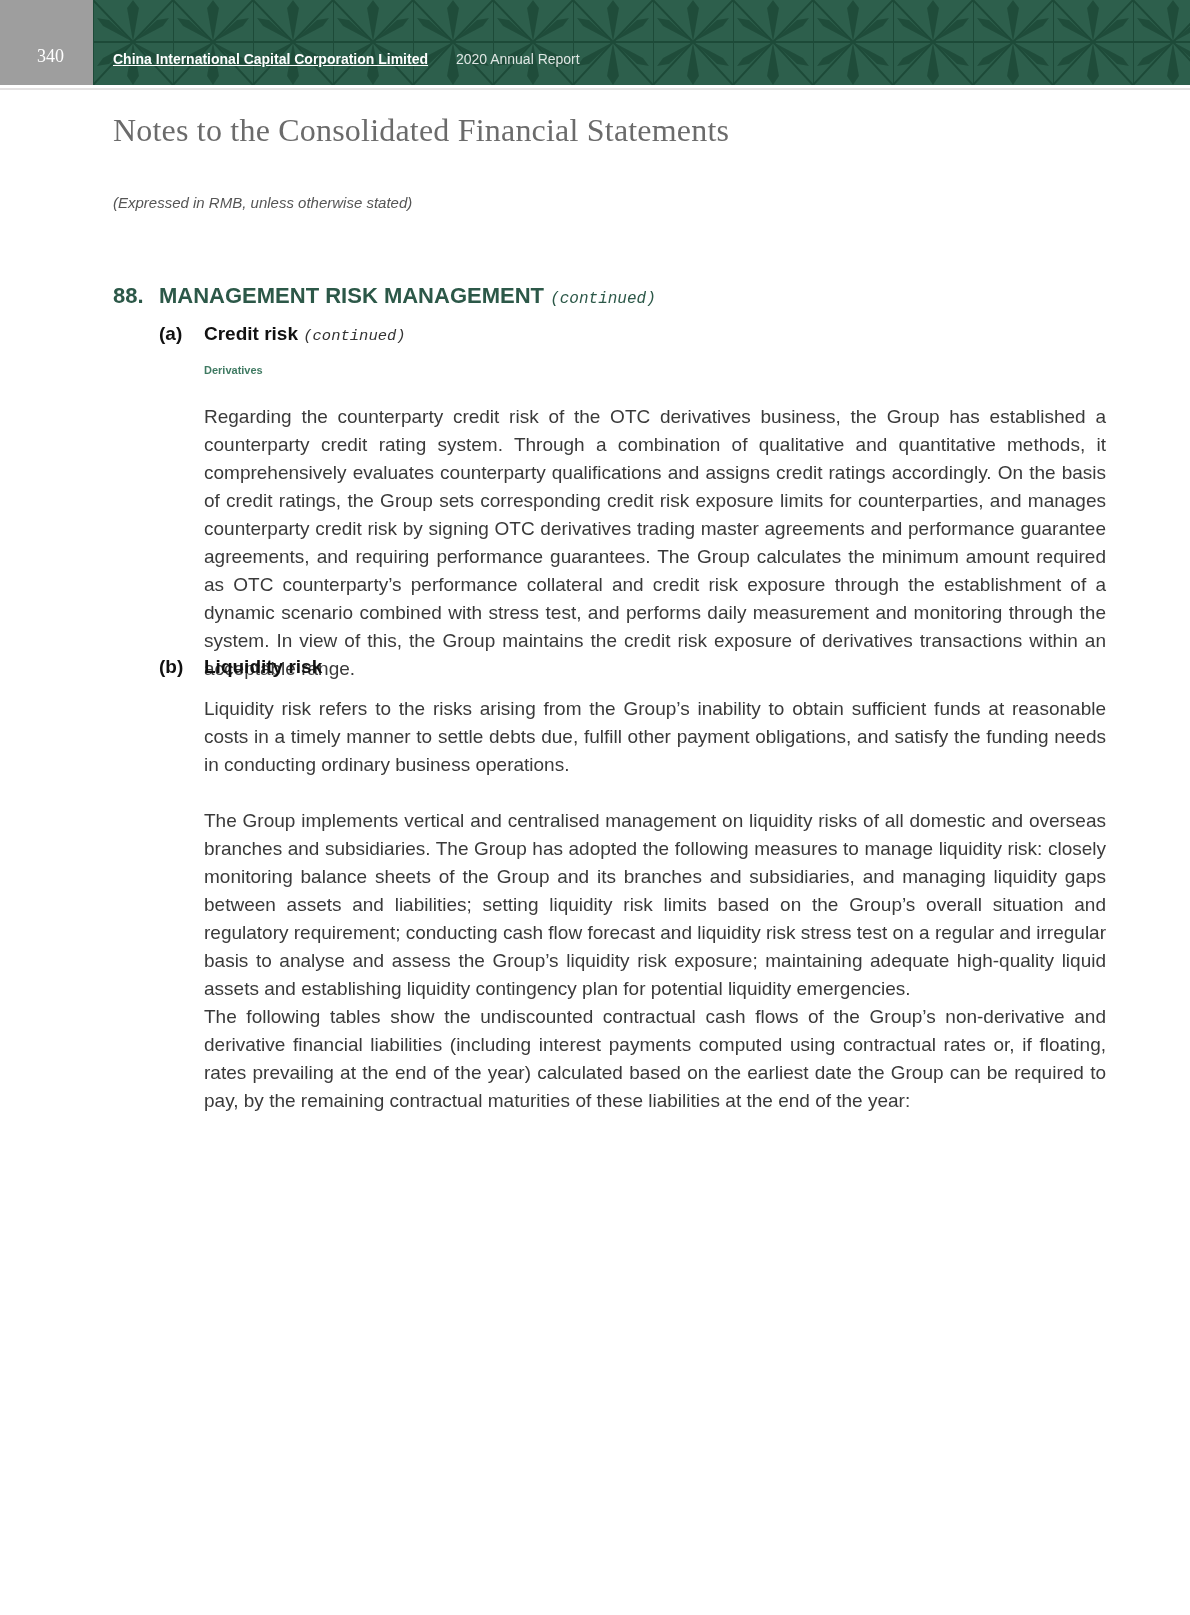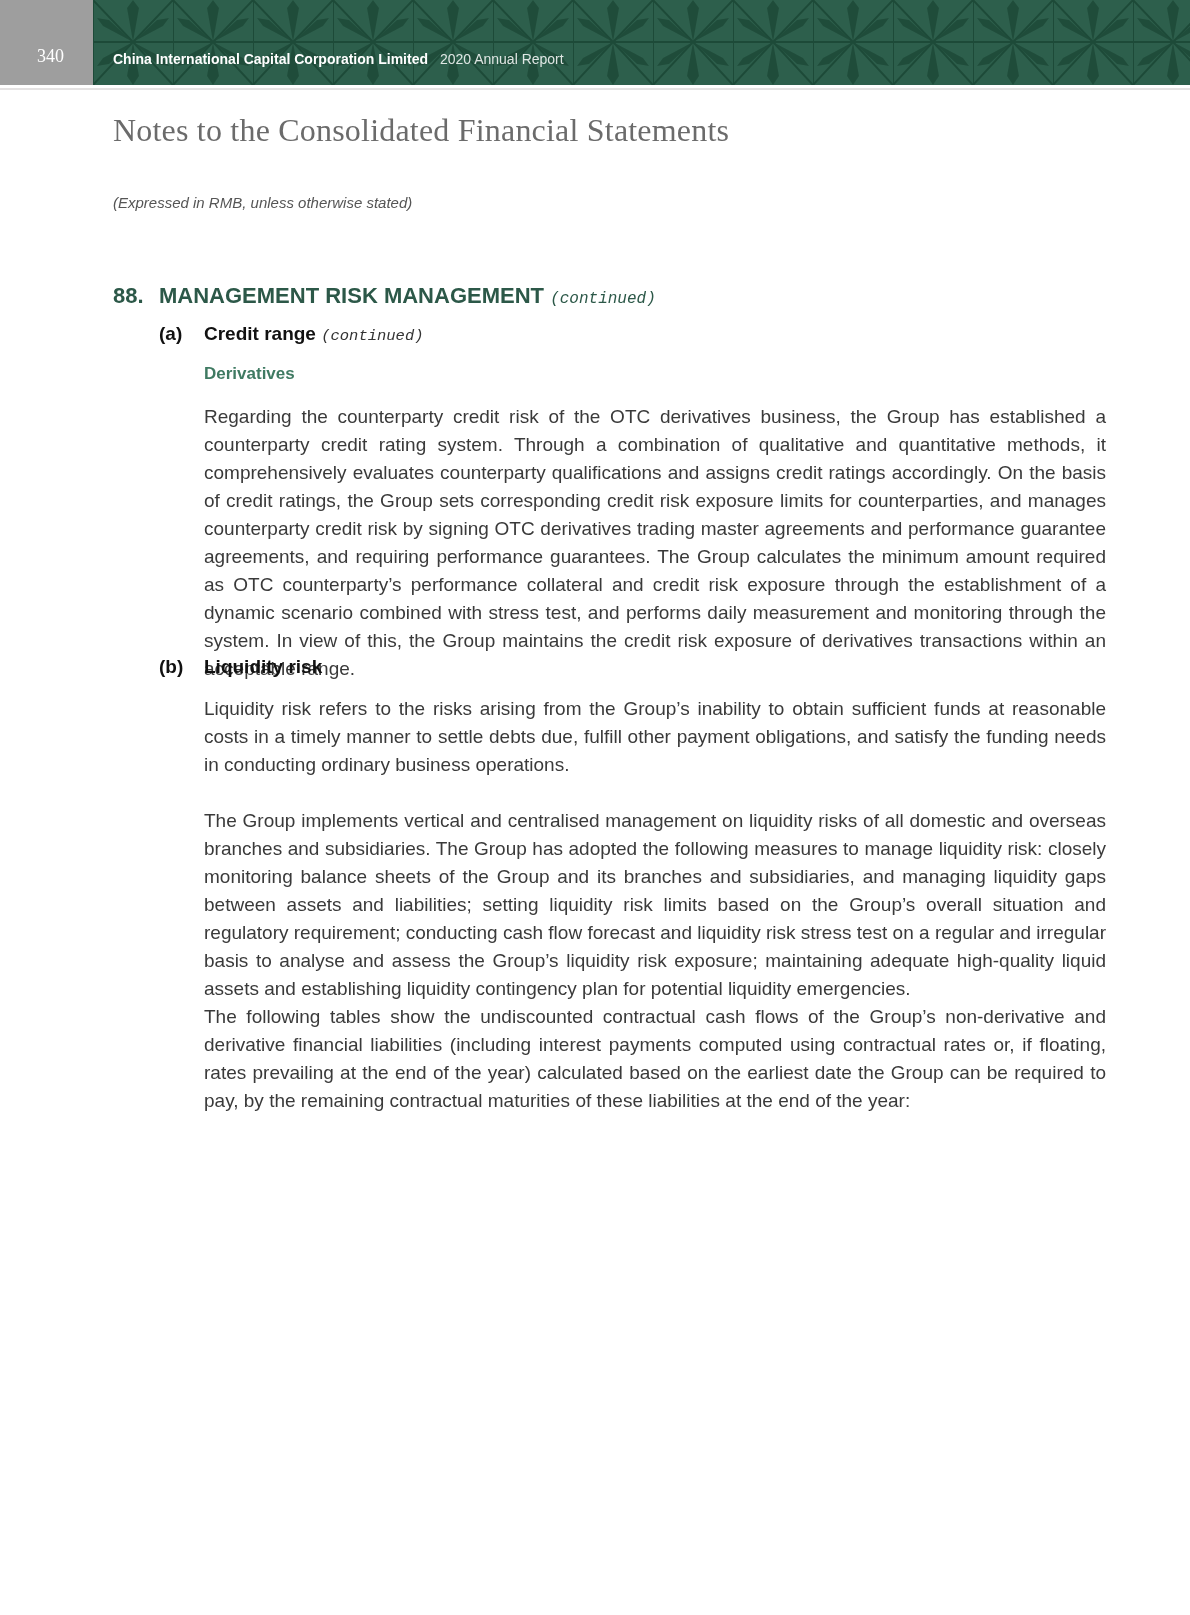--- a/index.html
+++ b/index.html
@@ -25,22 +25,22 @@
     .banner {
       position: absolute; left: 93px; top: 0; right: 0; height: 85px;
       background-color: #2d5f4c;
       overflow: hidden;
     }
     .banner svg { position: absolute; left: 0; top: 0; }
     .banner-text {
       position: absolute; left: 20px; bottom: 18px;
       font-size: 14px; color: #ffffff; white-space: nowrap;
     }
-    .banner-company { font-weight: bold; }
-    .banner-report { margin-left: 8px; opacity: 0.85; }
+    .banner-company { font-weight: bold; text-decoration: underline; }
+    .banner-report { margin-left: 24px; opacity: 0.85; }
     .header-rule {
       position: absolute; left: 0; right: 0; top: 88px; height: 2px;
       background: #e4e2e2;
     }
     .page-title {
       position: absolute; left: 113px; top: 112px;
       font-family: "Liberation Serif", serif;
       font-size: 32px; color: #6b6b6b; letter-spacing: 0.2px;
     }
     .subtitle {
@@ -56,21 +56,21 @@
     .continued { font-weight: normal; font-style: italic; font-size: 16px; color: #2c5848; font-family: Liberation Mono, monospace; }
     .sub-heading {
       position: absolute; left: 159px;
       font-size: 19px; font-weight: bold; color: #111;
       white-space: nowrap;
     }
     .sub-heading .letter { display: inline-block; width: 45px; }
     .sub-heading .continued { color: #333; font-size: 15.5px; }
     .minor-heading {
       position: absolute; left: 204px; top: 364px;
-      font-size: 17px; font-weight: bold; color: #3f7a62;
+      font-size: 11px; font-weight: bold; color: #3f7a62;
     }
     .para {
       position: absolute; left: 204px; width: 902px;
       font-size: 19px; line-height: 28px; color: #3a3a3a;
       text-align: justify;
       margin: 0;
     }
   </style>
 </head>
 <body>
@@ -113,21 +113,21 @@
 
 <div class="page-title">Notes to the Consolidated Financial Statements</div>
 <div class="subtitle">(Expressed in RMB, unless otherwise stated)</div>
 
 <div class="section-heading">
   <span class="num">88.</span><span>MANAGEMENT RISK MANAGEMENT</span>
   <span class="continued">(continued)</span>
 </div>
 
 <div class="sub-heading" style="top:323px;">
-  <span class="letter">(a)</span><span>Credit range</span>
+  <span class="letter">(a)</span><span>Credit risk</span>
   <span class="continued">(continued)</span>
 </div>
 
 <div class="minor-heading">Derivatives</div>
 
 <p class="para" style="top:403px;">Regarding the counterparty credit risk of the OTC derivatives business, the Group has established a counterparty credit rating system. Through a combination of qualitative and quantitative methods, it comprehensively evaluates counterparty qualifications and assigns credit ratings accordingly. On the basis of credit ratings, the Group sets corresponding credit risk exposure limits for counterparties, and manages counterparty credit risk by signing OTC derivatives trading master agreements and performance guarantee agreements, and requiring performance guarantees. The Group calculates the minimum amount required as OTC counterparty’s performance collateral and credit risk exposure through the establishment of a dynamic scenario combined with stress test, and performs daily measurement and monitoring through the system. In view of this, the Group maintains the credit risk exposure of derivatives transactions within an acceptable range.</p>
 
 <div class="sub-heading" style="top:656px;">
   <span class="letter">(b)</span><span>Liquidity risk</span>
 </div>

